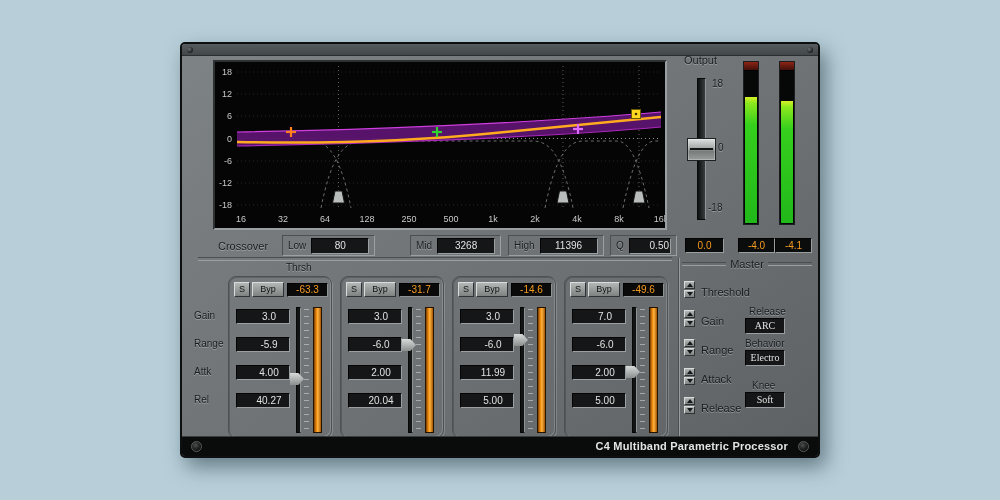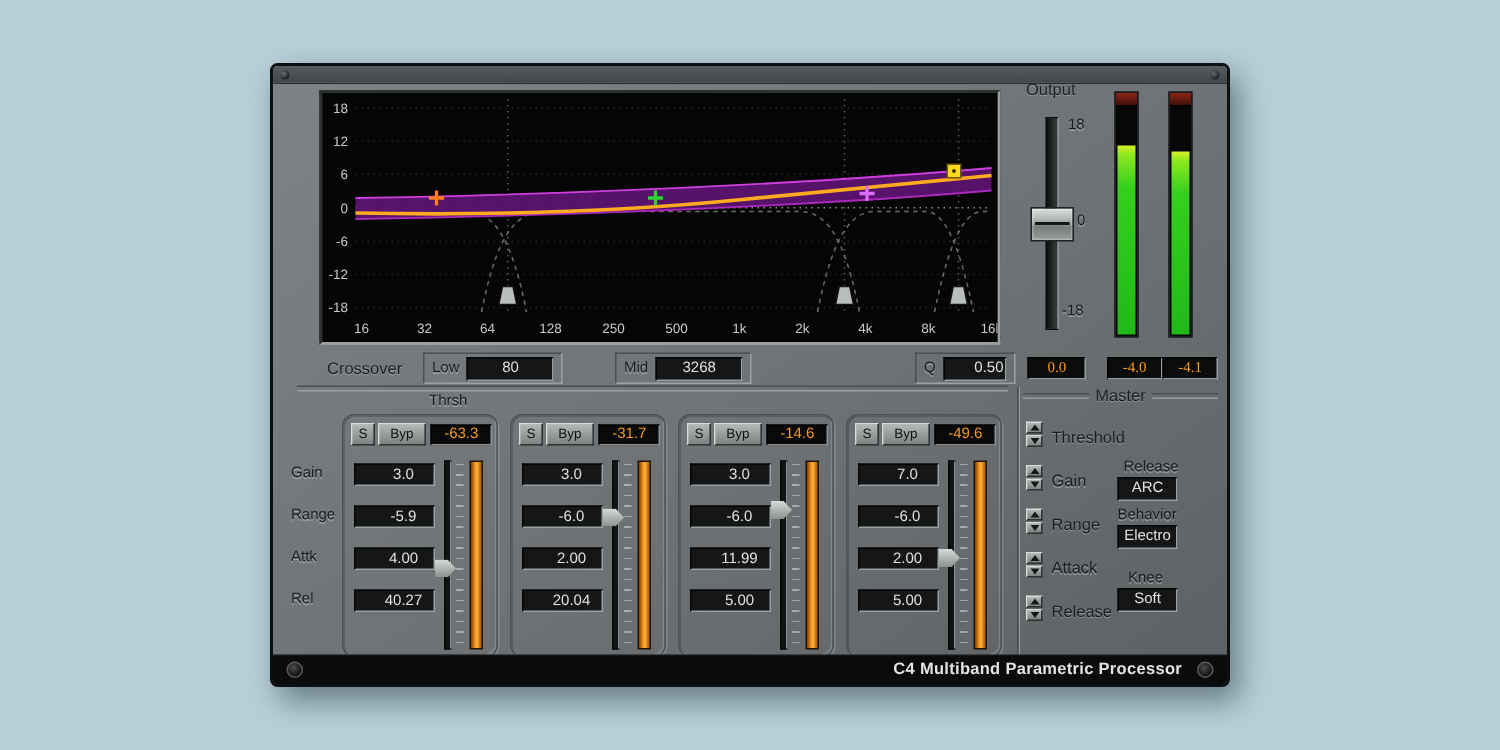--- a/index.html
+++ b/index.html
@@ -37,21 +37,21 @@
          background:#070808;display:flex;flex-direction:column;}
   .m1{left:561px}.m2{left:597px}
   .clip{height:8px;background:linear-gradient(#8c2416,#401009);border-bottom:1px solid #000;}
   .mbody{flex:1;position:relative;background:#060707;}
   .mfill{position:absolute;left:1px;right:1px;bottom:1px;
          background:linear-gradient(to bottom,#d9ef25 0px,#8ce81e 6px,#35cf1d 28px,#21b81a 100%);}
 
   .rbox{background:#141617;color:#e0e3e1;font-size:10px;line-height:14px;text-align:center;box-sizing:border-box;
         border:1px solid;border-color:#050505 #9aa0a2 #9aa0a2 #050505;height:16px;}
   .readout{top:194px;height:15px;background:#0b0c0c;color:#f49a20;font-size:10px;line-height:14px;text-align:center;
-           box-sizing:border-box;border:1px solid;border-color:#040404 #9aa0a2 #9aa0a2 #040404;font-family:Liberation Serif, serif;}
+           box-sizing:border-box;border:1px solid;border-color:#040404 #9aa0a2 #9aa0a2 #040404;}
   .r1{left:503px;width:39px}.r2{left:556px;width:37px}.r3{left:593px;width:37px}
 
   .xo-title{left:36px;top:196px;}
   .xo-group{top:191px;height:21px;display:flex;align-items:center;gap:5px;padding:0 5px;box-sizing:border-box;
             border:1px solid;border-color:#4b4f51 #9ba1a3 #9ba1a3 #4b4f51;}
   .xo-group .lbl{position:static;font-size:10px;}
   .xo-box{width:58px;}.q-box{width:42px;padding-left:19px;}
   .g-low{left:100px}.g-mid{left:228px}.g-high{left:326px}.g-q{left:428px}
 
   .groove-h{left:16px;top:213px;width:474px;height:2px;border-top:1px solid #4b4f51;border-bottom:1px solid #999fa1;}
@@ -89,21 +89,21 @@
   .mr0{top:22px}.mr1{top:51px}.mr2{top:80px}.mr3{top:109px}.mr4{top:138px}
   .m-lbl{position:static;font-size:11px;}
   .spinner{display:flex;flex-direction:column;gap:1px;}
   .sp{width:11px;height:8px;background:linear-gradient(#b3b7b5,#7e8280);box-sizing:border-box;
       border:1px solid;border-color:#d8dcda #2f3335 #2f3335 #d8dcda;display:flex;align-items:center;justify-content:center;}
   .sp::after{content:"";width:0;height:0;border-left:3px solid transparent;border-right:3px solid transparent;}
   .sp.up::after{border-bottom:4px solid #15181a;}
   .sp.dn::after{border-top:4px solid #15181a;}
   .sel-lbl{font-size:10px;}
   .sl0{left:70px;top:48px}.sl1{left:66px;top:80px}.sl2{left:73px;top:122px}
-  .sel-box{width:40px;height:16px;line-height:14px;}
+  .sel-box{width:40px;height:16px;line-height:14px;font-family:Liberation Serif, serif;}
   .sb0{left:66px;top:60px}.sb1{left:66px;top:92px}.sb2{left:66px;top:134px}
 
   .bottom-bar{left:0;bottom:0;width:100%;height:19px;background:#0a0b0b;border-top:1px solid #3a3d3e;
               border-radius:0 0 3px 3px;}
   .badge{position:absolute;top:4px;width:11px;height:11px;border-radius:50%;box-sizing:border-box;
          background:radial-gradient(circle at 40% 35%,#4a4e4c,#0c0d0d 75%);border:1px solid #585c5a;}
   .badge.left{left:9px}.badge.right{right:9px}
   .title{position:absolute;right:30px;top:3px;font-size:11px;font-weight:bold;color:#e2e4e2;letter-spacing:.2px;}
 </style>
 </head>
@@ -214,20 +214,24 @@
 
     <div class="lbl xo-title">Crossover</div>
     <div class="xo-group g-low">
       <span class="lbl">Low</span>
       <span class="rbox xo-box">80</span>
     </div>
     <div class="xo-group g-mid">
       <span class="lbl">Mid</span>
       <span class="rbox xo-box">3268</span>
     </div>
+    <div class="xo-group g-high">
+      <span class="lbl">High</span>
+      <span class="rbox xo-box">11396</span>
+    </div>
     <div class="xo-group g-q">
       <span class="lbl">Q</span>
       <span class="rbox xo-box q-box">0.50</span>
     </div>
 
     <div class="groove-h"></div>
 
     <div class="lbl thrsh-lbl">Thrsh</div>
     <div class="lbl row-lbl rl0">Gain</div>
     <div class="lbl row-lbl rl1">Range</div>

